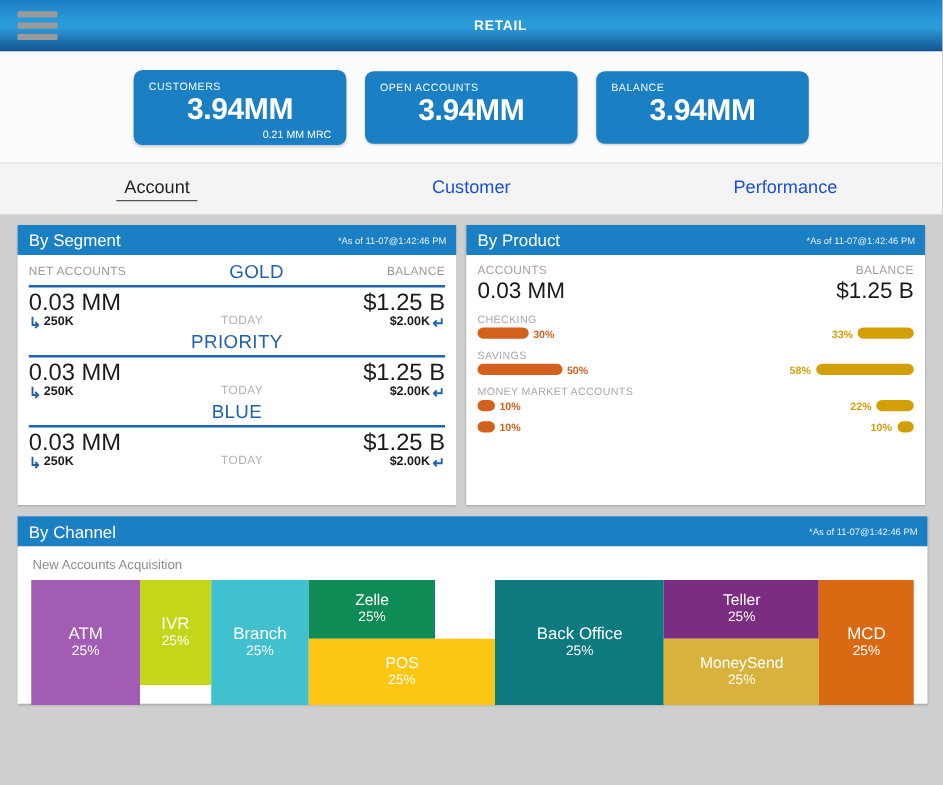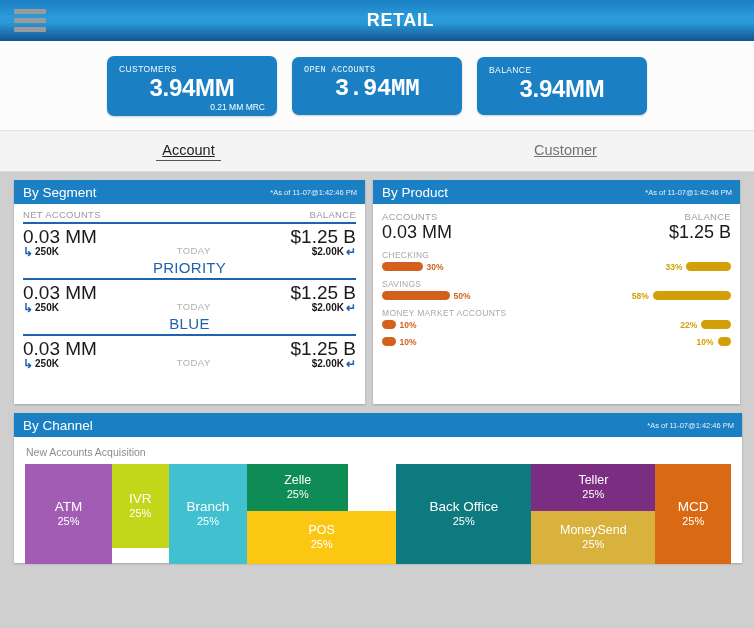--- a/index.html
+++ b/index.html
@@ -18,56 +18,56 @@
     display: flex; align-items: center; justify-content: center;
   }
   .hamburger {
     position: absolute; left: 14px; top: 9px;
     width: 32px; height: 23px;
     display: flex; flex-direction: column; justify-content: space-between;
     cursor: pointer;
   }
   .hamburger span { display: block; height: 5px; background: #9a9a9a; border-radius: 1px; }
   .topbar-title {
-    color: #ffffff; font-size: 18px; font-weight: bold; letter-spacing: .6px; margin-left: 47px;
+    color: #ffffff; font-size: 11px; font-weight: bold; letter-spacing: .6px; margin-left: 47px;
   }
 
   
   .kpi-strip {
     height: 90px; background: #fcfcfc;
     display: flex; align-items: center; justify-content: center; gap: 15px;
     border-bottom: 1px solid #e2e2e2;
   }
   .kpi-card {
     background: #1b7fc4; border-radius: 7px;
     padding: 8px 12px 7px 12px;
     color: #ffffff; position: relative;
     display: flex; flex-direction: column;
     box-shadow: 0 1px 2px rgba(0,0,0,.18);
   }
   .kpi-card.customers  { width: 170px; height: 60px; }
-  .kpi-card.openacct   { width: 170px; height: 58px; font-family: Liberation Mono, monospace; }
+  .kpi-card.openacct   { width: 170px; height: 58px; }
   .kpi-card.balance    { width: 170px; height: 58px; }
   .kpi-label { font-size: 8.5px; letter-spacing: .4px; text-align: left; opacity: .97; }
   .kpi-value { font-size: 24px; font-weight: bold; text-align: center; line-height: 1.05; margin-top: 1px; letter-spacing: -.3px;}
   .kpi-sub { font-size: 8.5px; text-align: right; margin-top: 2px; }
 
   
   .tabs {
     height: 41px; background: #f4f4f4;
     display: flex; align-items: center;
     border-bottom: 1px solid #dcdcdc;
   }
   .tab {
-    flex: 1; text-align: center; font-size: 14.5px; color: #737373;
+    flex: 1; text-align: center; font-size: 14.5px; color: #1d4ed8;
     cursor: pointer; padding-bottom: 2px;
   }
   .tab.active { color: #222; border-bottom: 1.5px solid #555; display: inline-block;}
   .tab-wrap { flex: 1; display: flex; justify-content: center; }
-  .tab-wrap .tab { flex: none; padding: 0 6px 2px 6px; text-decoration: underline; }
+  .tab-wrap .tab { flex: none; padding: 0 6px 2px 6px; }
 
   
   .page { background: #cfcfcf; padding: 8px 0 0 0; height: 456px; }
   .row { display: flex; gap: 8px; padding: 0 14px; }
 
   .panel { background: #ffffff; box-shadow: 0 1px 2px rgba(0,0,0,.22); }
   .panel-head {
     background: #1b7fc4; height: 24px;
     display: flex; align-items: center; justify-content: space-between;
     padding: 0 8px 0 9px;
@@ -149,35 +149,39 @@
   </div>
 </div>
 
 <div class="tabs">
   <div class="tab-wrap">
       <div class="tab active">Account</div>
     </div>
   <div class="tab-wrap">
       <div class="tab">Customer</div>
     </div>
+  <div class="tab-wrap">
+      <div class="tab">Performance</div>
+    </div>
 </div>
 
 <div class="page">
 
   <div class="row">
 
     <div class="panel seg-panel">
       <div class="panel-head">
         <div class="panel-title">By Segment</div>
         <div class="panel-stamp">*As of 11-07@1:42:46 PM</div>
       </div>
       <div class="seg-body">
 
         <div class="seg-colrow">
           <div class="seg-colhdr">NET ACCOUNTS</div>
+          <div class="seg-tier">GOLD</div>
           <div class="seg-colhdr">BALANCE</div>
         </div>
         <div class="seg-rule"></div>
         <div class="seg-vals">
           <div class="seg-left">
             <div class="seg-big">0.03 MM</div>
             <div class="seg-small">
               <span class="seg-arrow">↳</span>
               <span>250K</span>
             </div>

